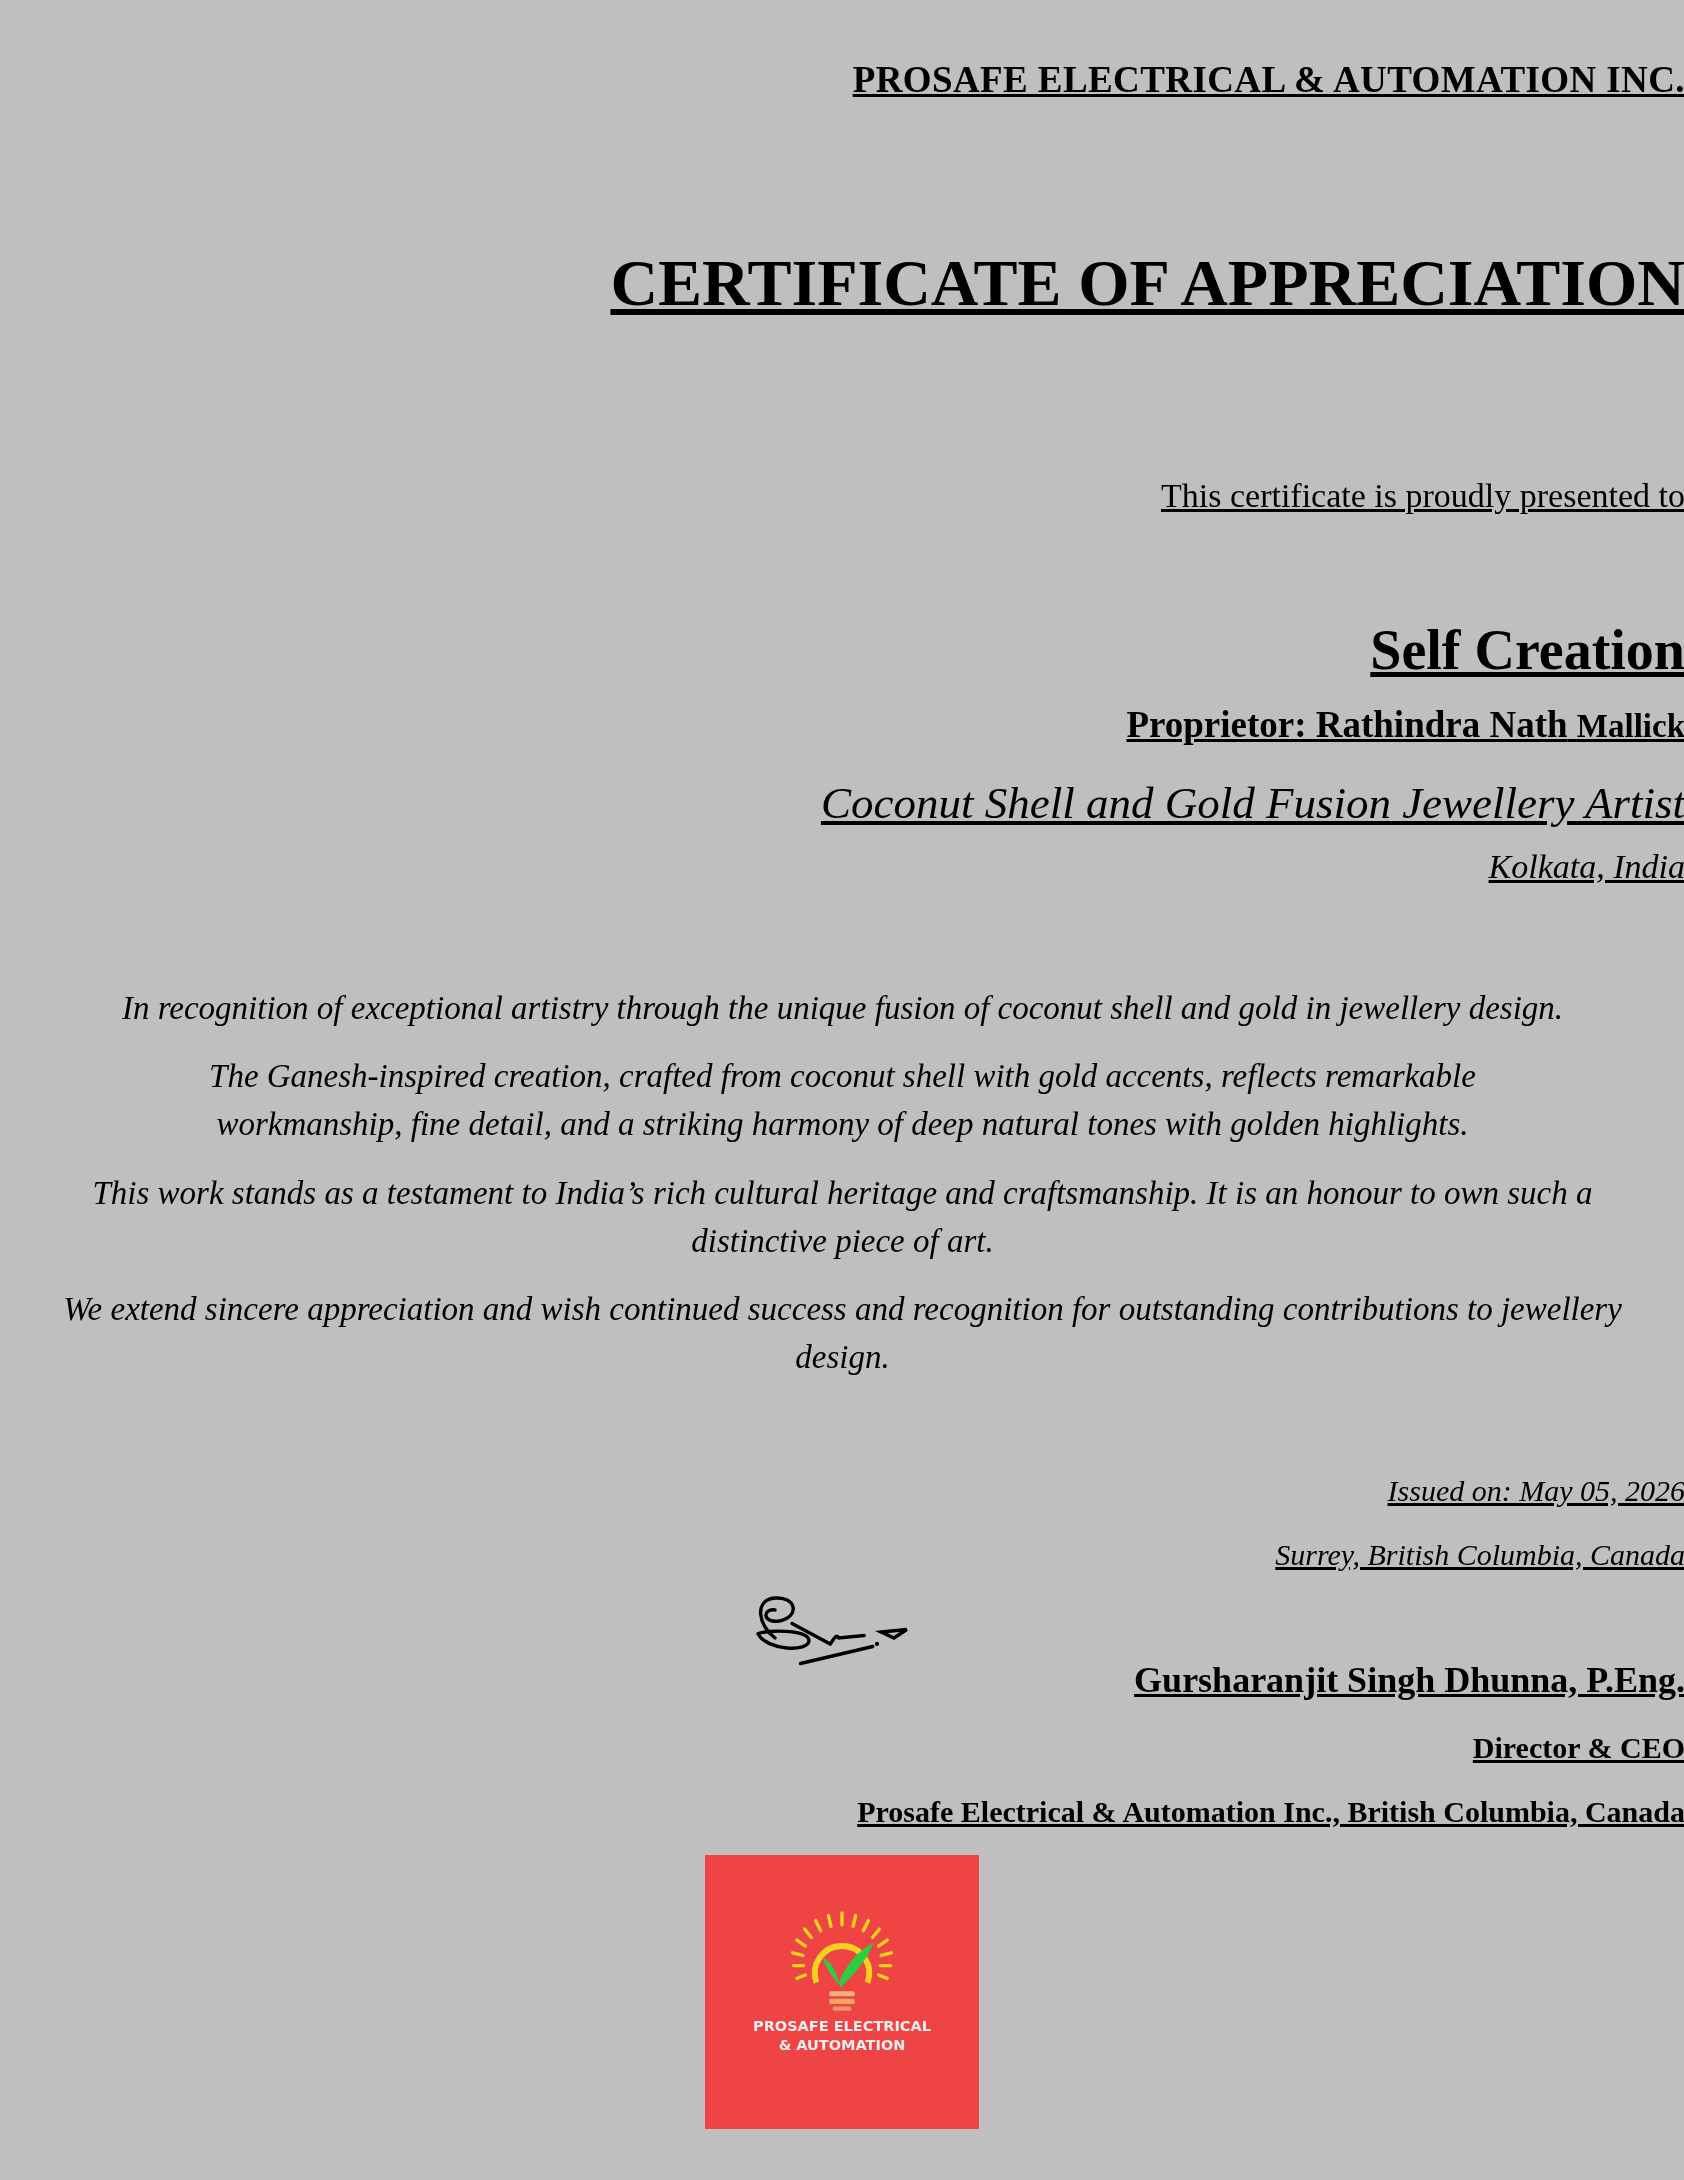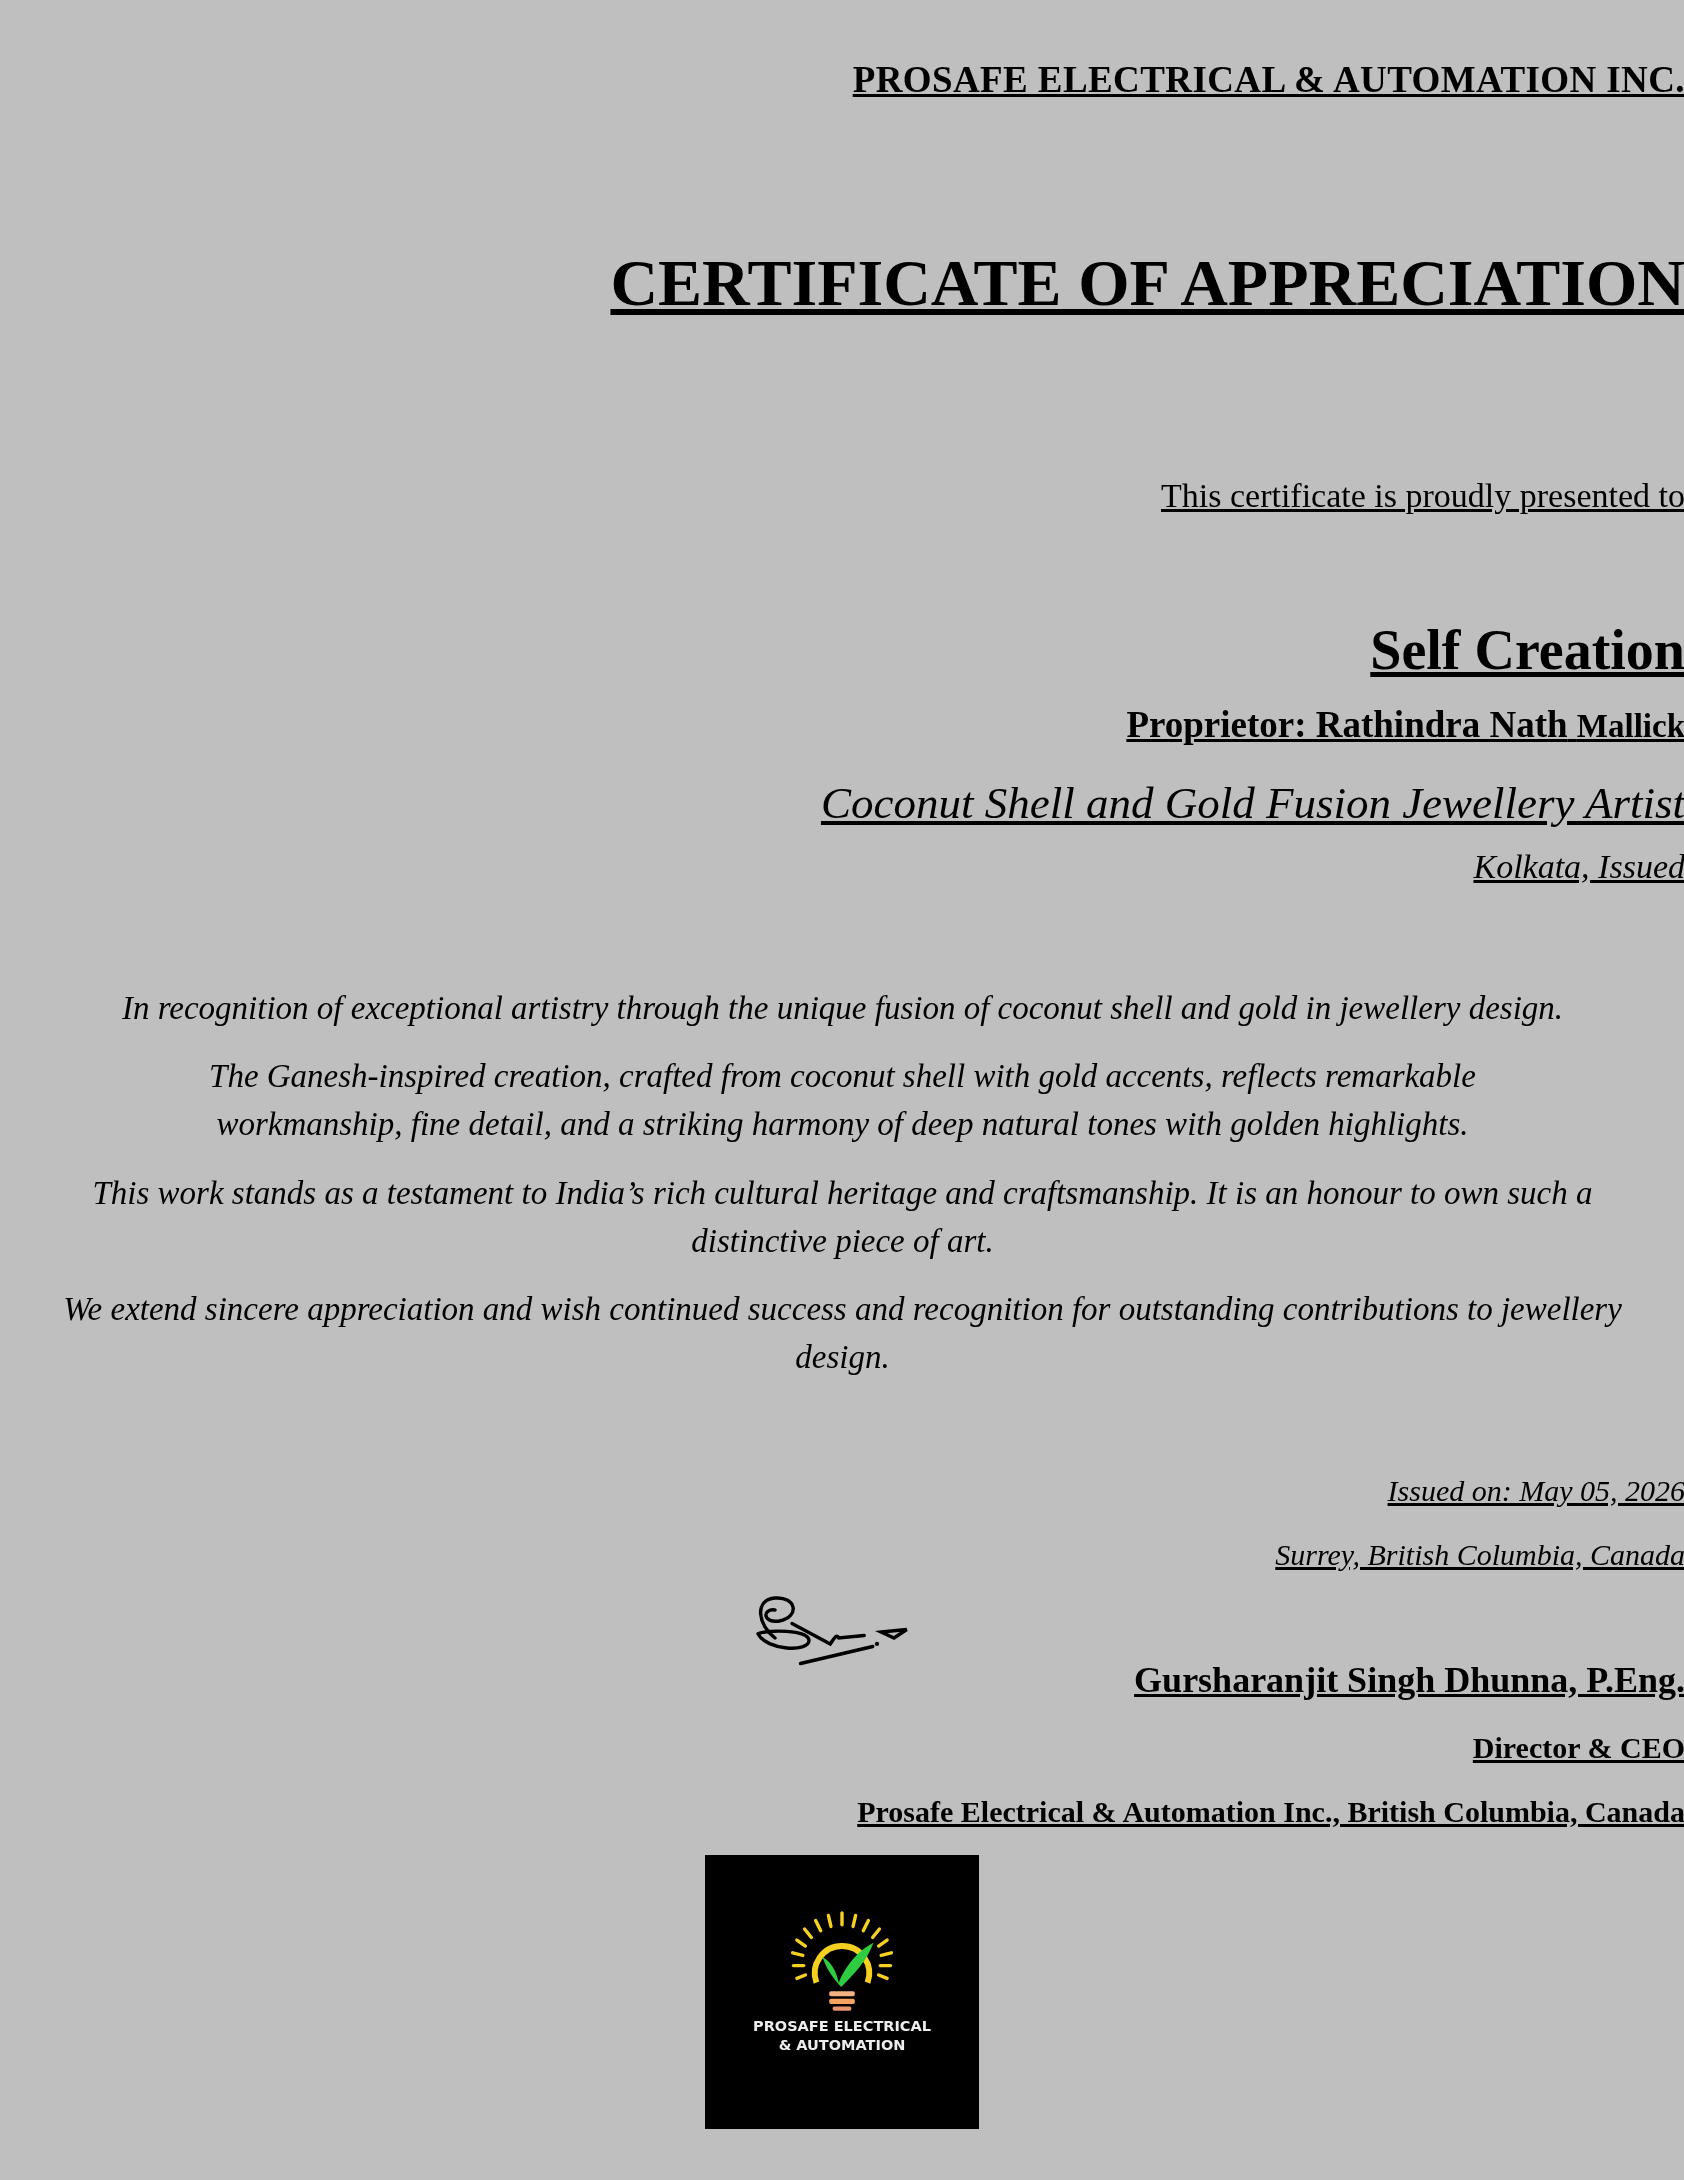--- a/index.html
+++ b/index.html
@@ -21,36 +21,36 @@
   .p1 { top:984px; }
   .p2 { top:1052px; }
   .p3 { top:1169px; }
   .p4 { top:1285px; }
   .issued { top:1474px; font-size:30px; font-style:italic; }
   .place { top:1538px; font-size:30px; font-style:italic; }
   .sig { position:absolute; left:741px; top:1591px; width:204px; height:77px; }
   .signer { top:1659px; font-size:36px; font-weight:bold; }
   .ceo { top:1731px; font-size:30px; font-weight:bold; }
   .org { top:1795px; font-size:30px; font-weight:bold; }
-  .logo { position:absolute; left:705px; top:1855px; width:274px; height:274px; background:#000000; }
+  .logo { position:absolute; left:705px; top:1855px; width:274px; height:274px; background:#ef4444; }
   .logo-text { position:absolute; left:0; width:274px; text-align:center; color:#eee; font-family:"DejaVu Sans", sans-serif; font-weight:bold; font-size:14.5px; line-height:19px; top:162px; }
 </style>
 </head>
 <body>
 
 <div class="c company">PROSAFE ELECTRICAL &amp; AUTOMATION INC.</div>
 <div class="c title">CERTIFICATE OF APPRECIATION</div>
 <div class="c presented">This certificate is proudly presented to</div>
 <div class="c recipient">Self Creation</div>
 <div class="c proprietor">
   <span>Proprietor: Rathindra Nath</span>
   <span class="small">Mallick</span>
 </div>
 <div class="c role">Coconut Shell and Gold Fusion Jewellery Artist</div>
-<div class="c location">Kolkata, Issued</div>
+<div class="c location">Kolkata, India</div>
 
 <div class="para p1">In recognition of exceptional artistry through the unique fusion of coconut shell and gold in jewellery design.</div>
 <div class="para p2" style="padding:0 85px;box-sizing:border-box;">The Ganesh-inspired creation, crafted from coconut shell with gold accents, reflects remarkable workmanship, fine detail, and a striking harmony of deep natural tones with golden highlights.</div>
 <div class="para p3" style="padding:0 17px;box-sizing:border-box;">This work stands as a testament to India’s rich cultural heritage and craftsmanship. It is an honour to own such a distinctive piece of art.</div>
 <div class="para p4">We extend sincere appreciation and wish continued success and recognition for outstanding contributions to jewellery design.</div>
 
 <div class="c issued">Issued on: May 05, 2026</div>
 <div class="c place">Surrey, British Columbia, Canada</div>
 
 <svg class="sig" viewBox="0 0 240 90">

